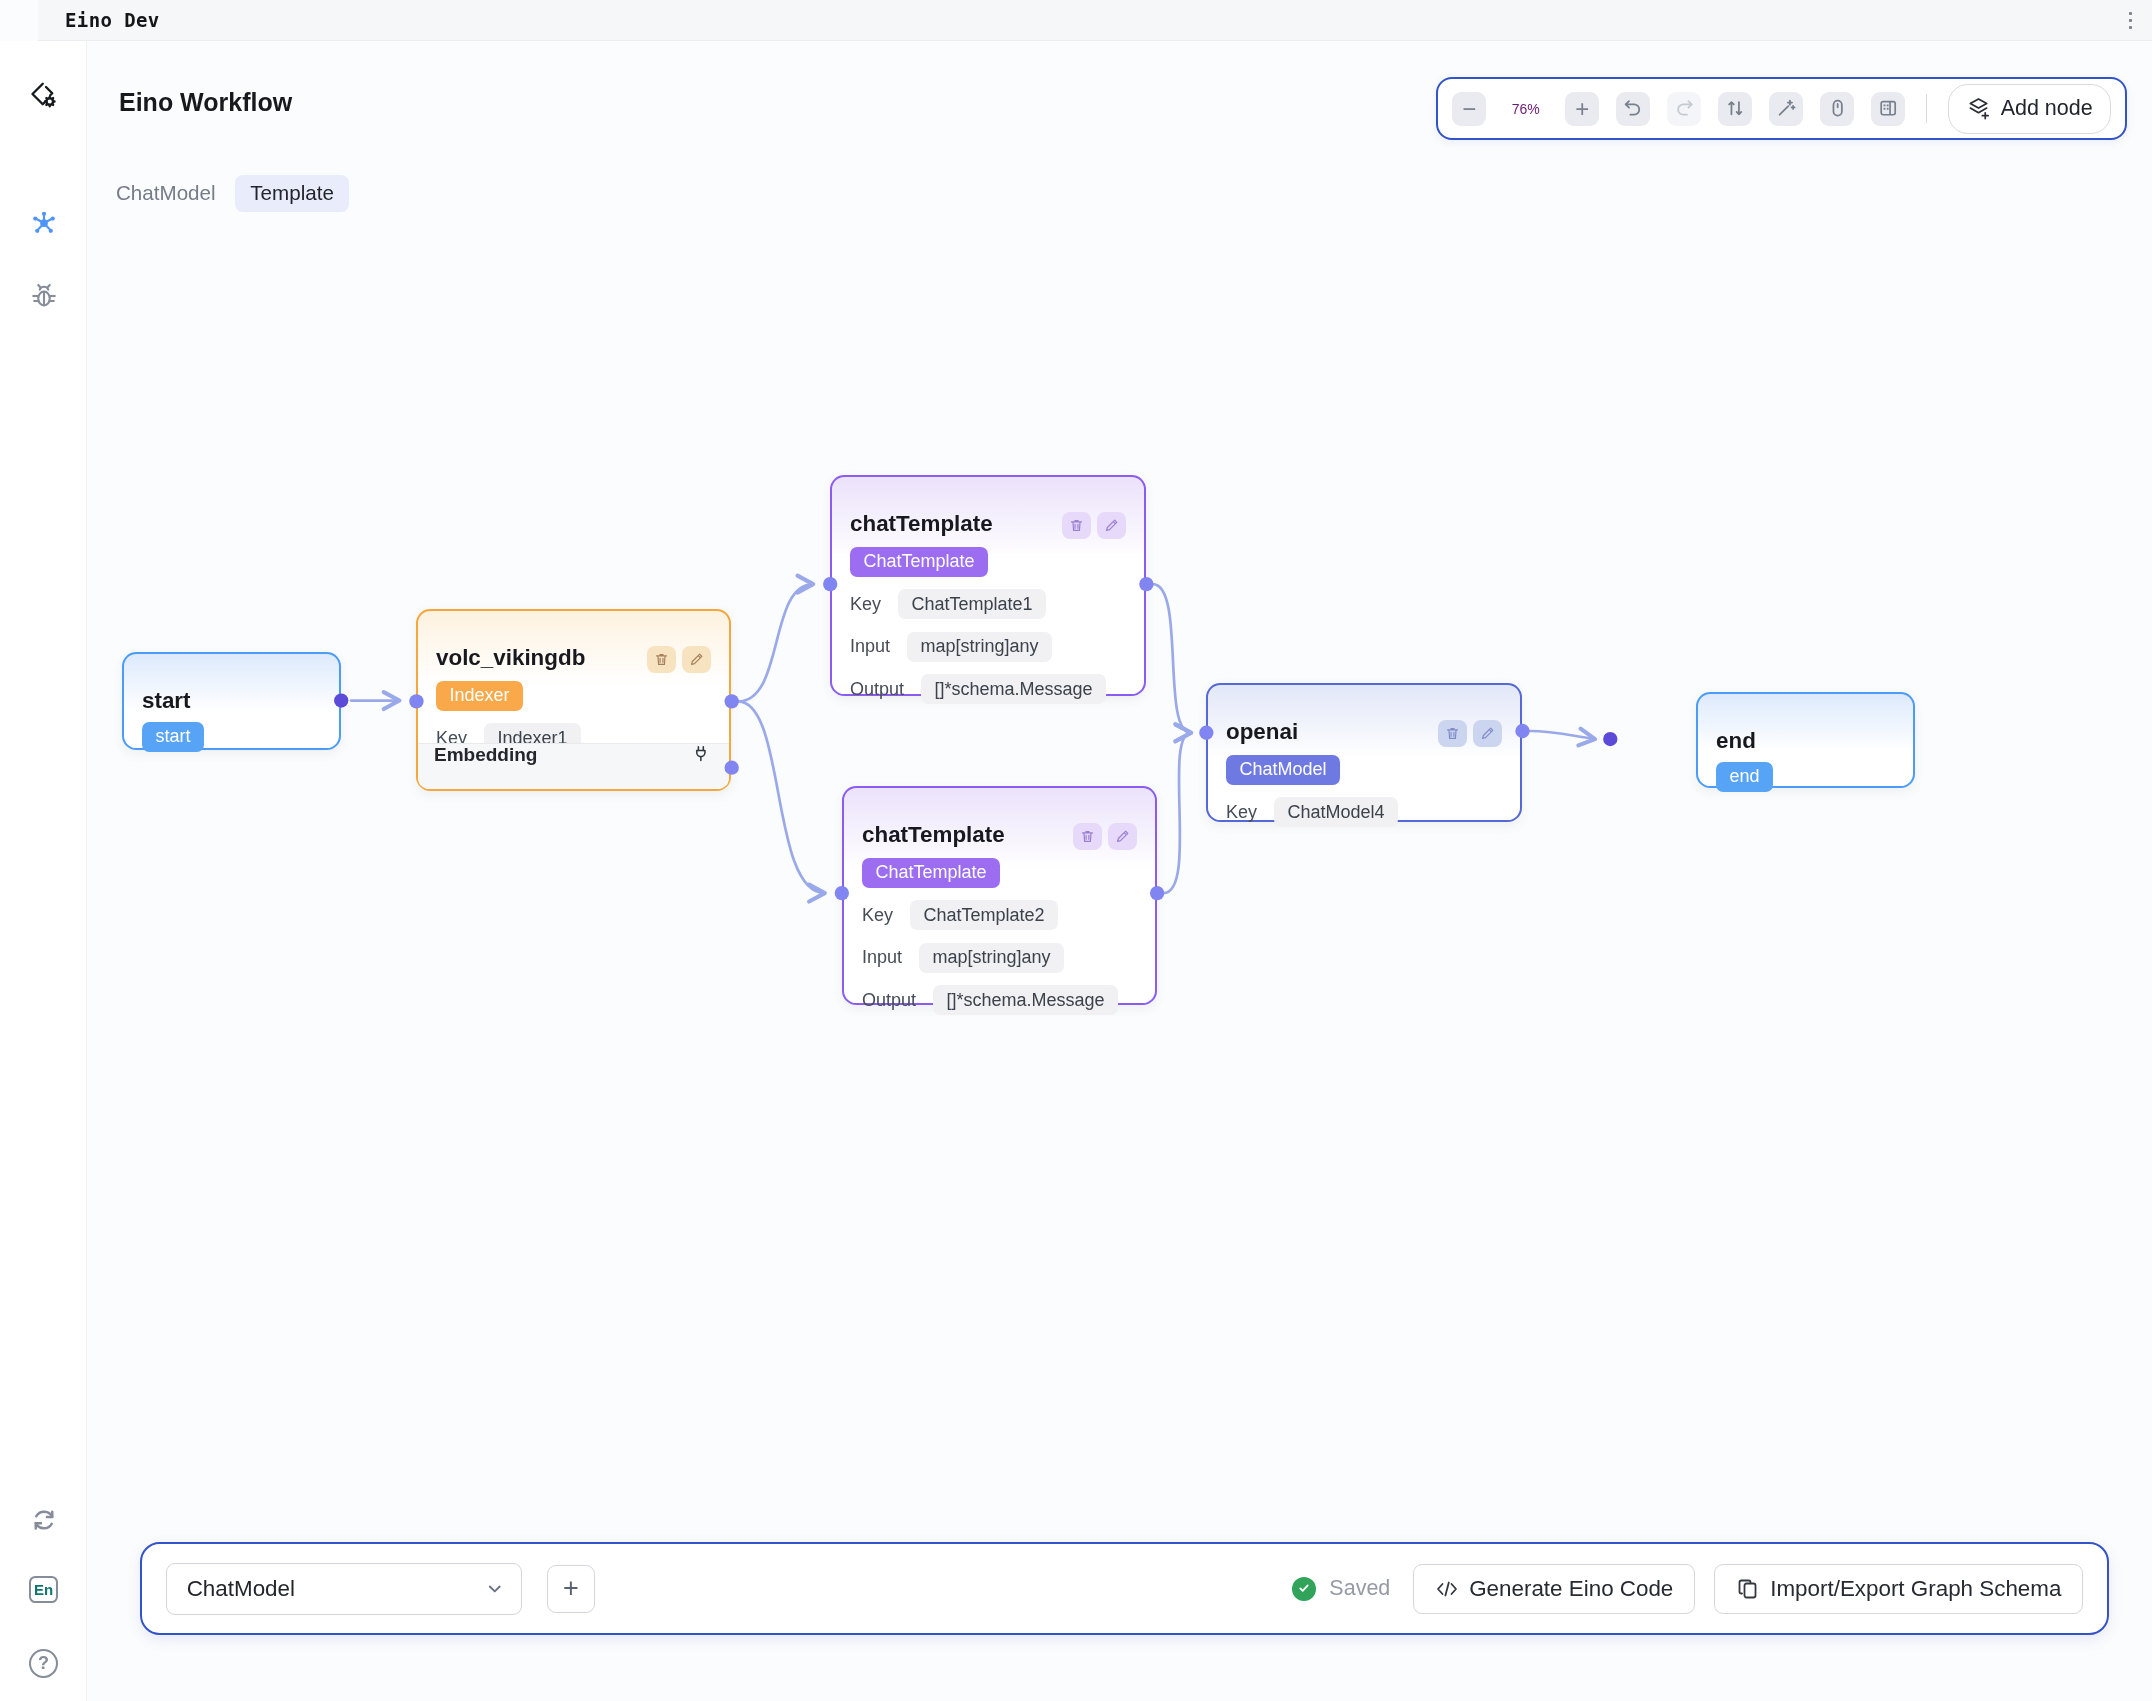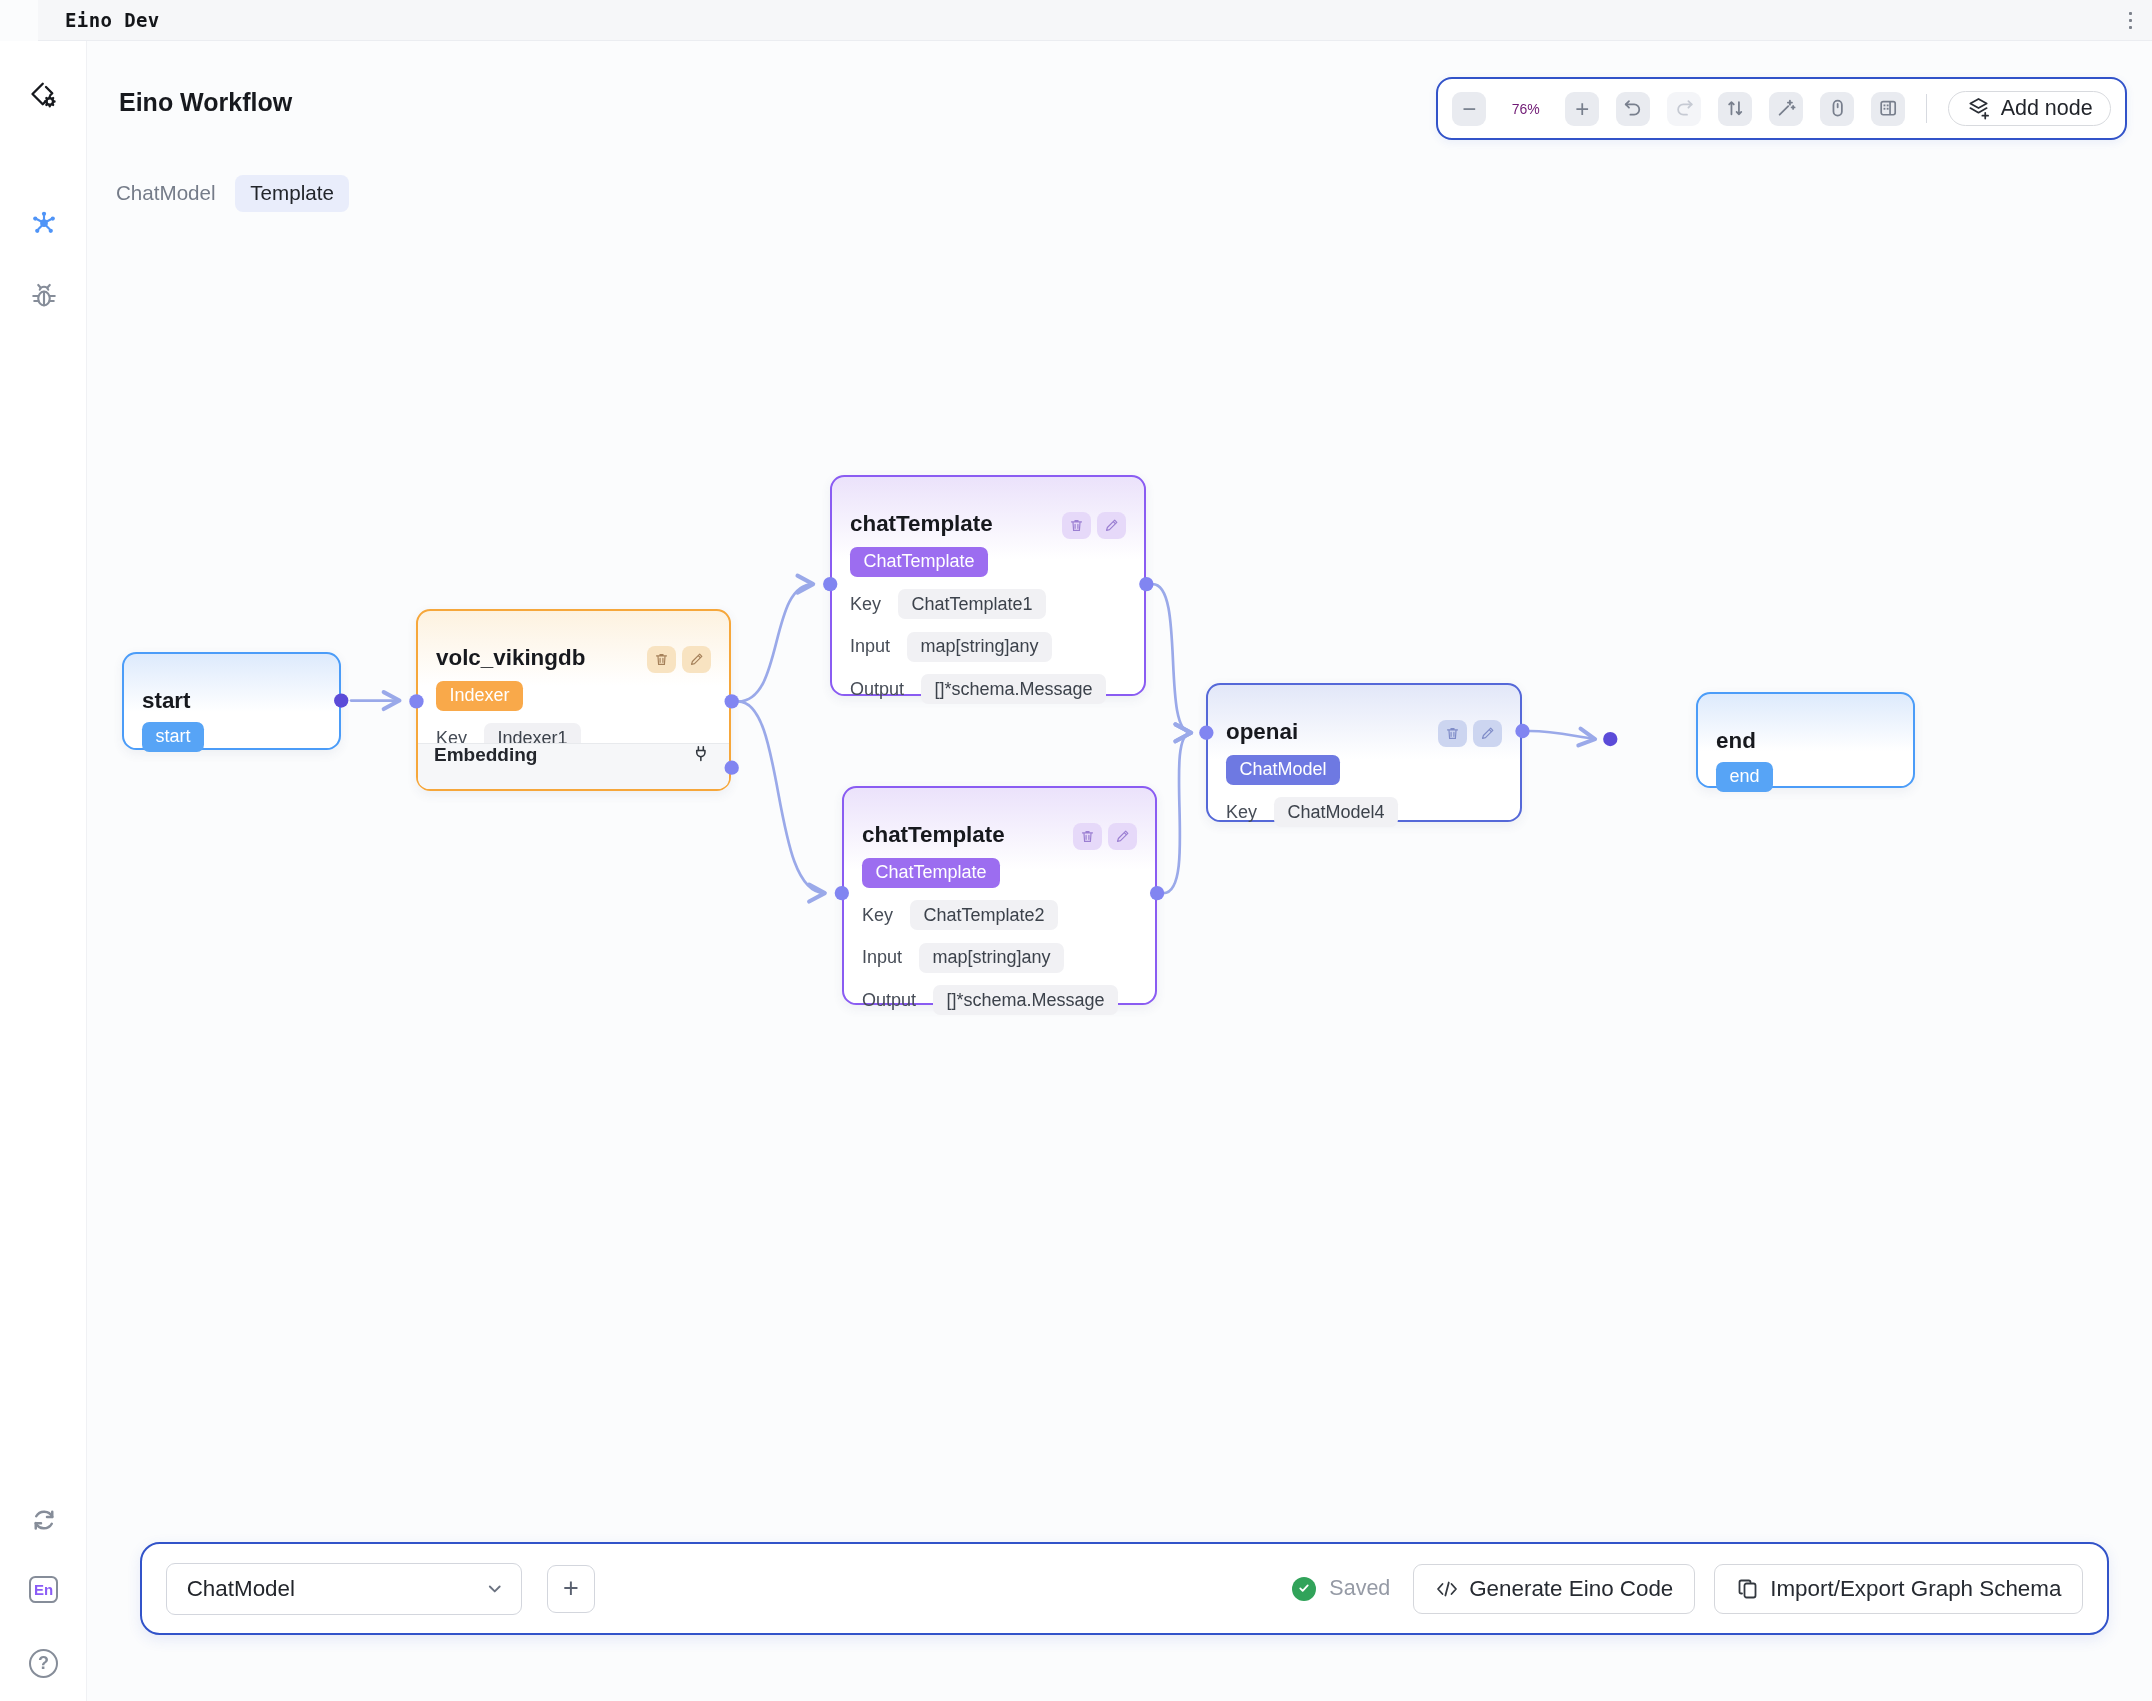--- a/index.html
+++ b/index.html
@@ -31,21 +31,21 @@
   .toolbar { position:absolute; top:77px; right:26px; height:63px; background:#fff;
              border:2.2px solid #3253c9; border-radius:16px; display:flex; align-items:center;
              padding:0 14.3px; gap:17px; z-index:35; box-shadow:0 2.7px 9px rgba(50,83,201,.08); }
   .tbtn { width:34px; height:34px; border-radius:9px; background:#e9ebf0; border:none; display:flex;
           align-items:center; justify-content:center; color:#787f8d; cursor:pointer; flex:0 0 auto; }
   .tbtn.disabled { background:#f4f5f8; color:#c6cad3; cursor:default; }
   .tbtn svg { width:22.4px; height:22.4px; }
   .tbtn .glyph { font-size:24px; line-height:1; color:#787f8d; font-weight:400; }
   .zoom-level { font-size:14px; color:#701a75; min-width:45px; text-align:center; }
   .tb-divider { width:1.3px; height:29px; background:#d7dae0; margin:0 3.6px; }
-  .add-node-btn { height:35px; background:#fff; border:1.3px solid #d8dade; border-radius:20px;
+  .add-node-btn { height:50px; background:#fff; border:1.3px solid #d8dade; border-radius:20px;
                   display:flex; align-items:center; gap:9.9px; padding:0 17px; font-size:21.5px;
                   color:#22252b; cursor:pointer; font-family:inherit; }
   .add-node-btn svg { width:25px; height:25px; }
 
   
   .canvas { position:absolute; left:0; top:0; width:2153px; height:1702px; z-index:5; }
   .node { position:absolute; background:#fff; border-radius:14.3px; padding:16px 18px;
           box-shadow:0 3.6px 10.7px rgba(60,70,120,.07); cursor:grab; }
   .node-blue   { border:2.7px solid #4b9cf8; background:linear-gradient(180deg,#ddeafc 0%,#ffffff 62%); }
   .node-orange { border:2.7px solid #f6a73b; background:linear-gradient(180deg,#fdf2e0 0%,#ffffff 42%); }
@@ -94,21 +94,21 @@
                   align-items:center; justify-content:center; }
   .check-circle svg { width:14.3px; height:14.3px; }
   .saved-text { font-size:21.5px; color:#959aa5; }
   .bb-btn { height:50px; border:1.3px solid #d5d7dc; border-radius:9px; background:#fff; display:flex;
             align-items:center; gap:10.7px; padding:0 20.6px; font-size:22.4px; color:#262a31;
             cursor:pointer; font-family:inherit; }
   .bb-btn svg { width:24px; height:24px; color:#33383f; }
 
   
   .side-item svg { width:30px; height:30px; }
-  .lang-icon { width:29px; height:27px; border:2.2px solid #868d99; border-radius:6.3px; color:#8b5cf6;
+  .lang-icon { width:29px; height:27px; border:2.2px solid #868d99; border-radius:6.3px; color:#0f766e;
                font-size:15px; font-weight:bold; display:flex; align-items:center; justify-content:center; }
   .help-icon { width:29px; height:29px; border:2.2px solid #868d99; border-radius:50%; color:#868d99;
                font-size:18px; font-weight:bold; display:flex; align-items:center; justify-content:center; }
 </style>
 </head>
 <body>
 
 <div class="titlebar">
   <span class="titlebar-title">Eino Dev</span>
   <div class="win-controls">

